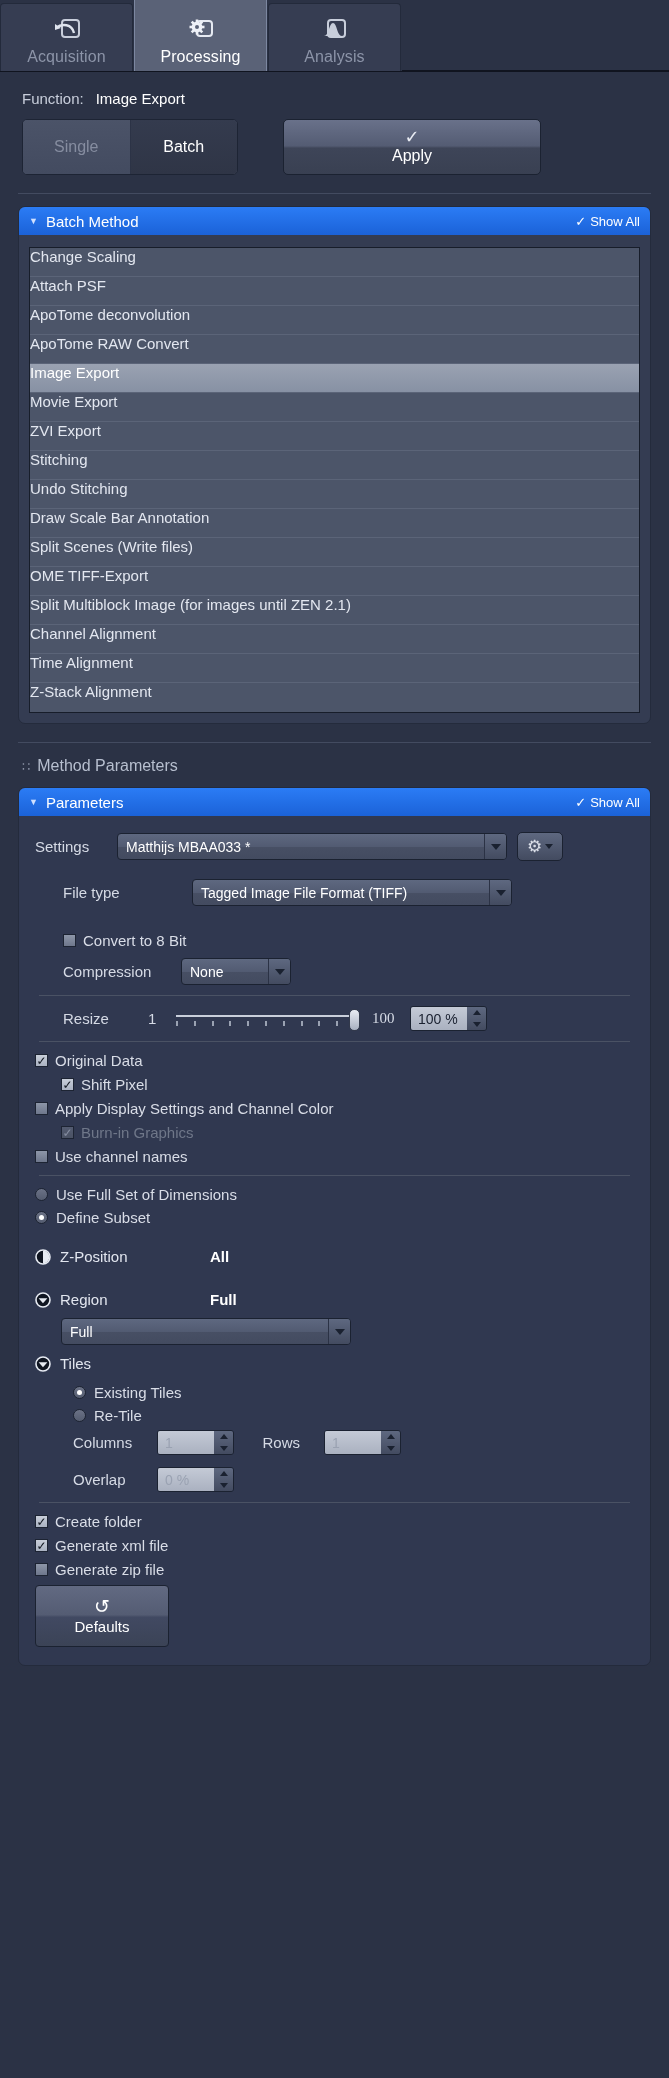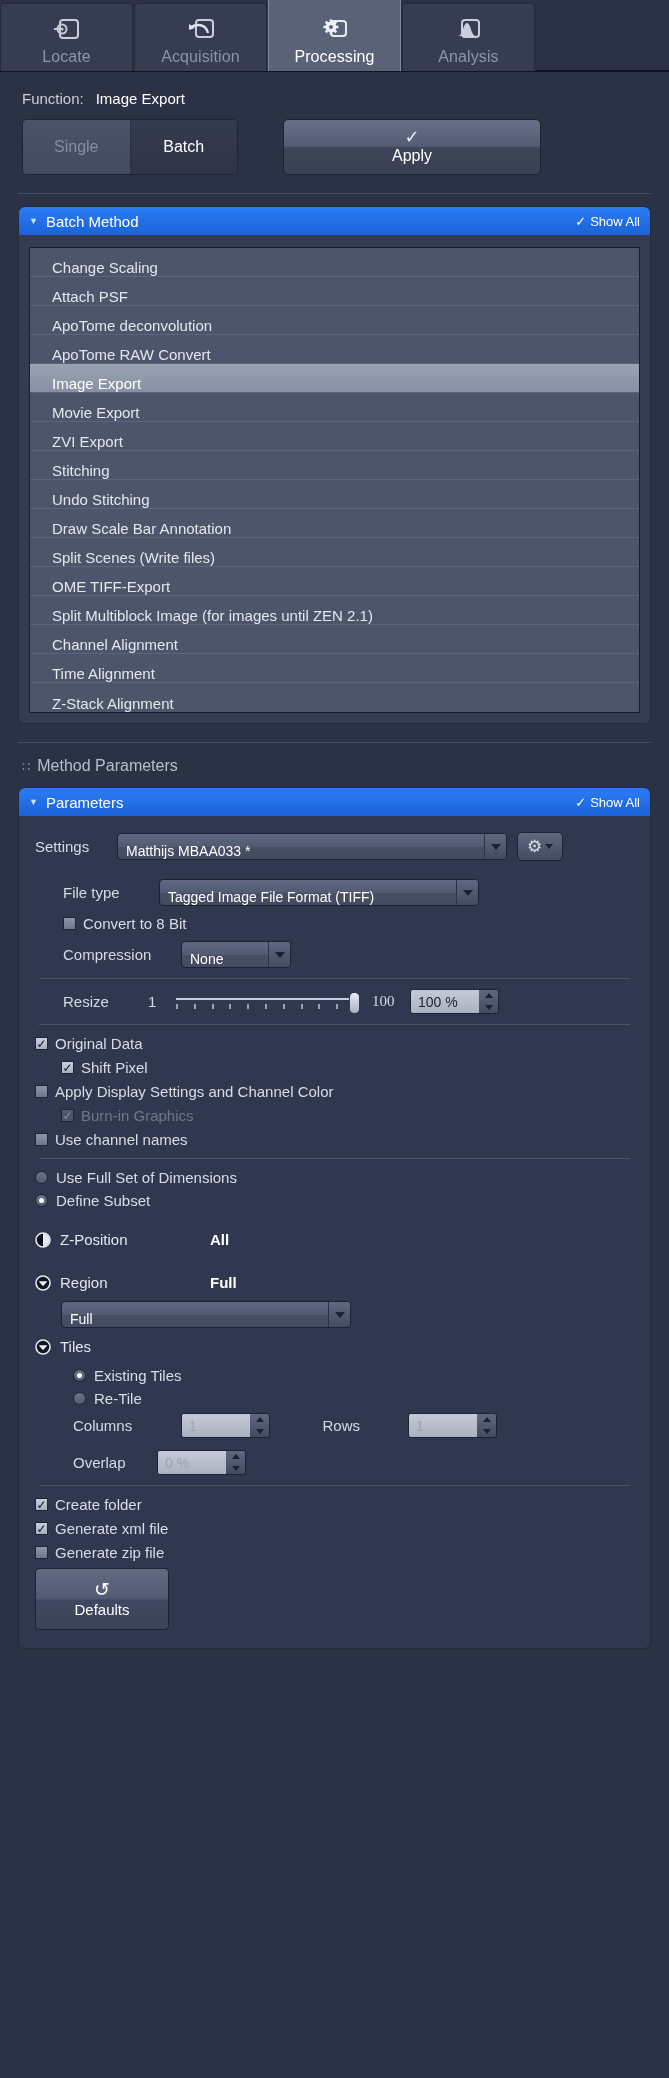--- a/index.html
+++ b/index.html
@@ -150,22 +150,21 @@
 
   .list-wrap {
     margin: 12px 10px 0 10px;
     border: 1px solid #171d2a;
     background: #4a melhores;
     background: #4d566c;
   }
   .list-item {
     height: 29px;
     display: flex;
-    align-items: flex-end;
-    padding-left: 22px;
+    align-items: flex-start;
     font-size: 15px;
     color: #e3e7f0;
     border-bottom: 1px solid #5b6478;
     background: #4a melhores;
     background: linear-gradient(#4c root, #4c root);
     background: #4b melhores;
     background-color: #4c5569;
   }
   .list-item:last-child { border-bottom: none; }
   .list-item.selected {
@@ -198,21 +197,21 @@
   .row { display: flex; align-items: center; margin-bottom: 12px; }
   .lblw { font-size: 15px; color: #d5dae5; }
 
   .combo {
     height: 27px;
     border: 1px solid #1b2231;
     border-radius: 4px;
     background: linear-gradient(#5b melhores, #4a melhores);
     background: linear-gradient(#5e6880 0%, #525b72 50%, #474f64 51%, #434b60 100%);
     display: flex;
-    align-items: flex-end;
+    align-items: center;
     color: #ffffff;
     font-size: 14px;
     padding-left: 8px;
     position: relative;
     overflow: hidden;
   }
   .combo .arrowbox {
     position: absolute; right: 0; top: 0; bottom: 0;
     width: 22px;
     border-left: 1px solid #2b3245;
@@ -266,21 +265,21 @@
     position:absolute; right:-4px; top:-8px;
     width: 11px; height: 22px; border-radius: 5px;
     background: linear-gradient(#e9ecf3,#a8b0c0);
     border: 1px solid #32394b;
   }
   .spin {
     display:flex; align-items:stretch; height:25px;
     border:1px solid #1b2231; border-radius:3px; overflow:hidden;
   }
   .spin .val {
-    width: 68px; background: linear-gradient(#c4cad6,#aab1c0);
+    width: 56px; background: linear-gradient(#c4cad6,#aab1c0);
     color:#1a2130; font-size:14px; display:flex; align-items:center; padding-left:7px;text-align:right;
   }
   .spin .val.dis { background: linear-gradient(#707889,#5f out); background: linear-gradient(#6f out,#5d6478); background-color:#666e80; color:#9aa2b2;}
   .spin .arrows { width:19px; background: linear-gradient(#5e6880,#434b60); display:flex; flex-direction:column; }
   .spin .arrows div { flex:1; display:flex; align-items:center; justify-content:center; }
   .spin .arrows .up i { border-left:4px solid transparent;border-right:4px solid transparent;border-bottom:5px solid #1a2130; display:block;}
   .spin .arrows .dn i { border-left:4px solid transparent;border-right:4px solid transparent;border-top:5px solid #1a2130; display:block;}
 
   .thin-sep { height:1px; background:#4a5264; margin:10px 4px 10px 4px; }
 
@@ -296,31 +295,20 @@
     background: linear-gradient(#626a82 0%, #545c73 48%, #414962 52%, #3b4356 100%);
     display:flex; flex-direction:column; align-items:center; justify-content:center;
     color:#ffffff; font-size:15px;
   }
   .defaults-btn .ico { font-size:19px; line-height:19px; margin-bottom:2px; }
 </style>
 </head>
 <body>
 
 <div class="tabbar">
-  <div class="tab dim">
-    <span class="ticon">
-      <svg width="30" height="26" viewBox="0 0 30 26">
-          <rect x="8" y="3" width="18" height="18" rx="3" fill="none" stroke="#c8cedb" stroke-width="2"></rect>
-          <circle cx="10" cy="12" r="4.5" fill="none" stroke="#c8cedb" stroke-width="2"></circle>
-          <circle cx="10" cy="12" r="1.6" fill="#c8cedb"></circle>
-          <path d="M7 12 L2 12" stroke="#c8cedb" stroke-width="2"></path>
-        </svg>
-    </span>
-    <span class="tlabel">Locate</span>
-  </div>
   <div class="tab dim">
     <span class="ticon">
       <svg width="30" height="26" viewBox="0 0 30 26">
           <rect x="10" y="3" width="17" height="17" rx="3" fill="none" stroke="#c8cedb" stroke-width="2"></rect>
           <path d="M22 16 C20 7 10 6 4 11" fill="none" stroke="#dfe4ee" stroke-width="2.4"></path>
           <path d="M3 7 L3 13 L9 11 Z" fill="#dfe4ee"></path>
         </svg>
     </span>
     <span class="tlabel">Acquisition</span>
   </div>
@@ -458,21 +446,21 @@
         <span class="arrowbox">
             <i></i>
           </span>
       </div>
       <div class="gear-btn">
         <span style="font-size:17px;line-height:17px;">⚙</span>
         <i style="border-left:4px solid transparent;border-right:4px solid transparent;border-top:5px solid #1a2130;display:block;"></i>
       </div>
     </div>
 
-    <div class="row" style="padding-left:28px;margin-bottom:9px;">
+    <div class="row" style="padding-left:28px;margin-bottom:26px;gap:33px;">
       <span class="lblw" style="width:96px;">File type</span>
       <div class="combo" style="width:320px;">
         <span>Tagged Image File Format (TIFF)</span>
         <span class="arrowbox">
             <i></i>
           </span>
       </div>
     </div>
 
     <div class="chk-row" style="padding-left:28px;margin-bottom:9px;">
@@ -601,21 +589,21 @@
 
     <div class="radio-row" style="padding-left:38px;margin-top:12px;">
       <span class="rdo on"></span>
       <span>Existing Tiles</span>
     </div>
     <div class="radio-row" style="padding-left:38px;">
       <span class="rdo"></span>
       <span>Re-Tile</span>
     </div>
 
-    <div class="row" style="padding-left:38px;margin-top:6px;gap:24px;">
+    <div class="row" style="padding-left:38px;margin-top:6px;">
       <span class="lblw" style="width:84px;">Columns</span>
       <div class="spin">
         <span class="val dis">1</span>
         <span class="arrows">
           <div class="up">
               <i></i>
             </div>
           <div class="dn">
               <i></i>
             </div>

